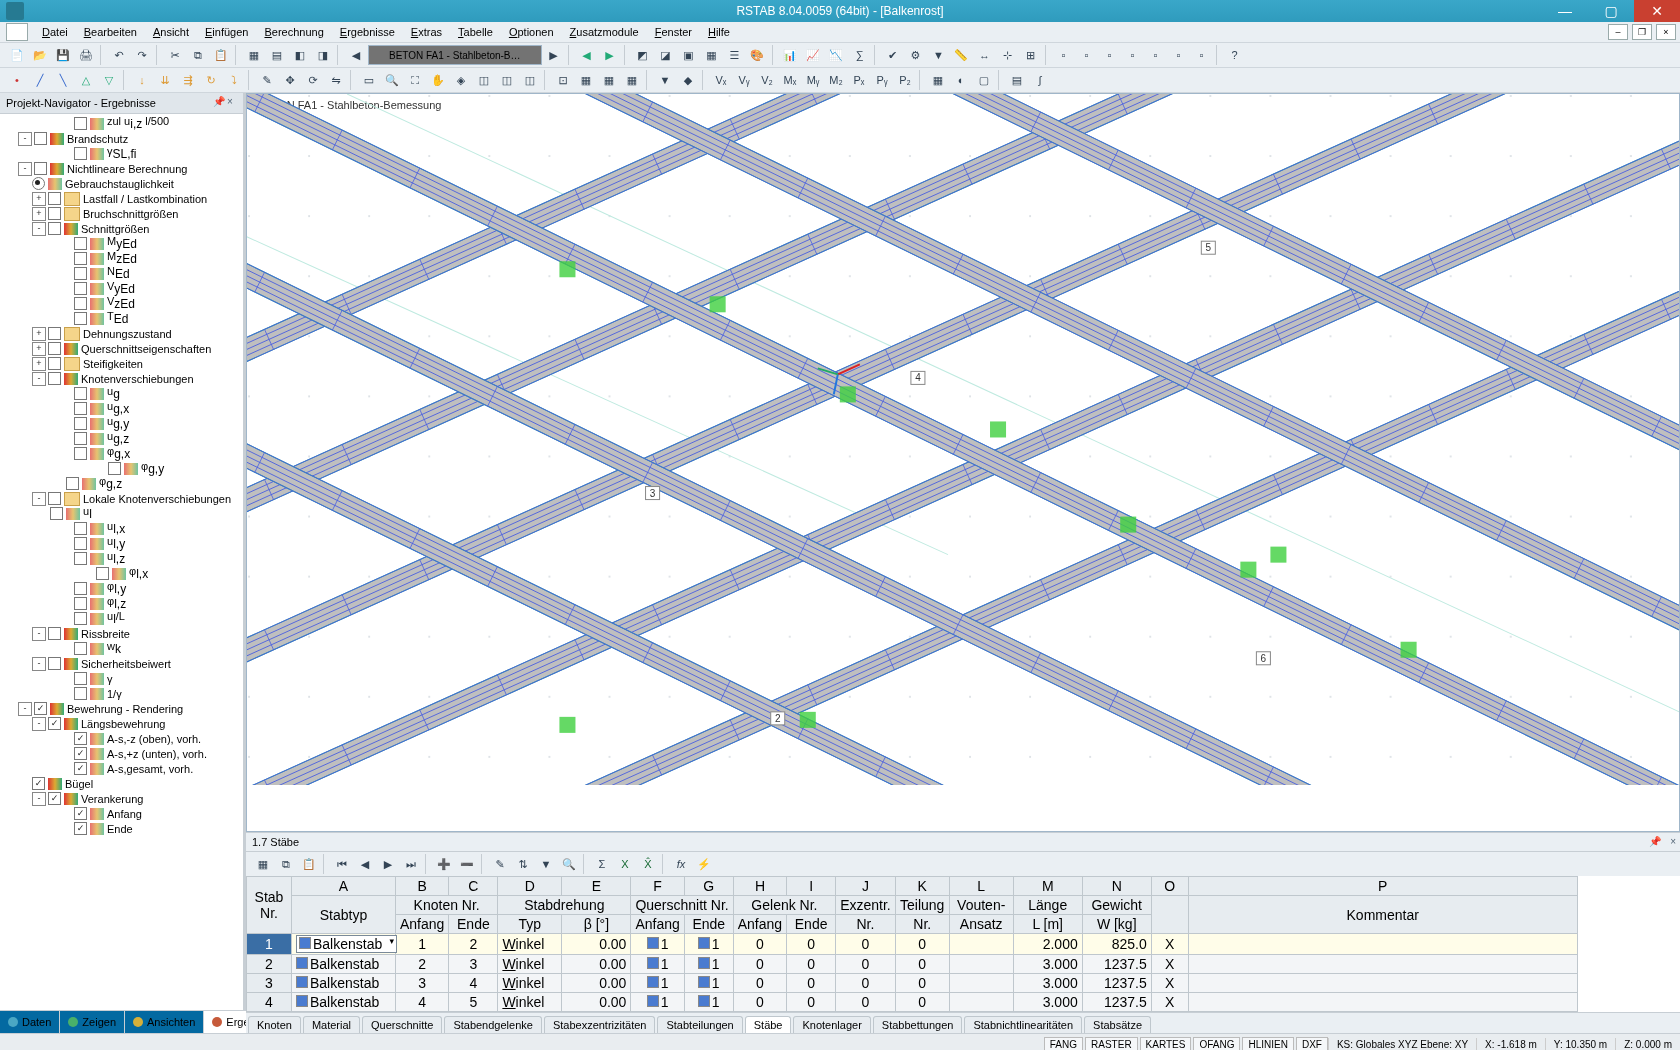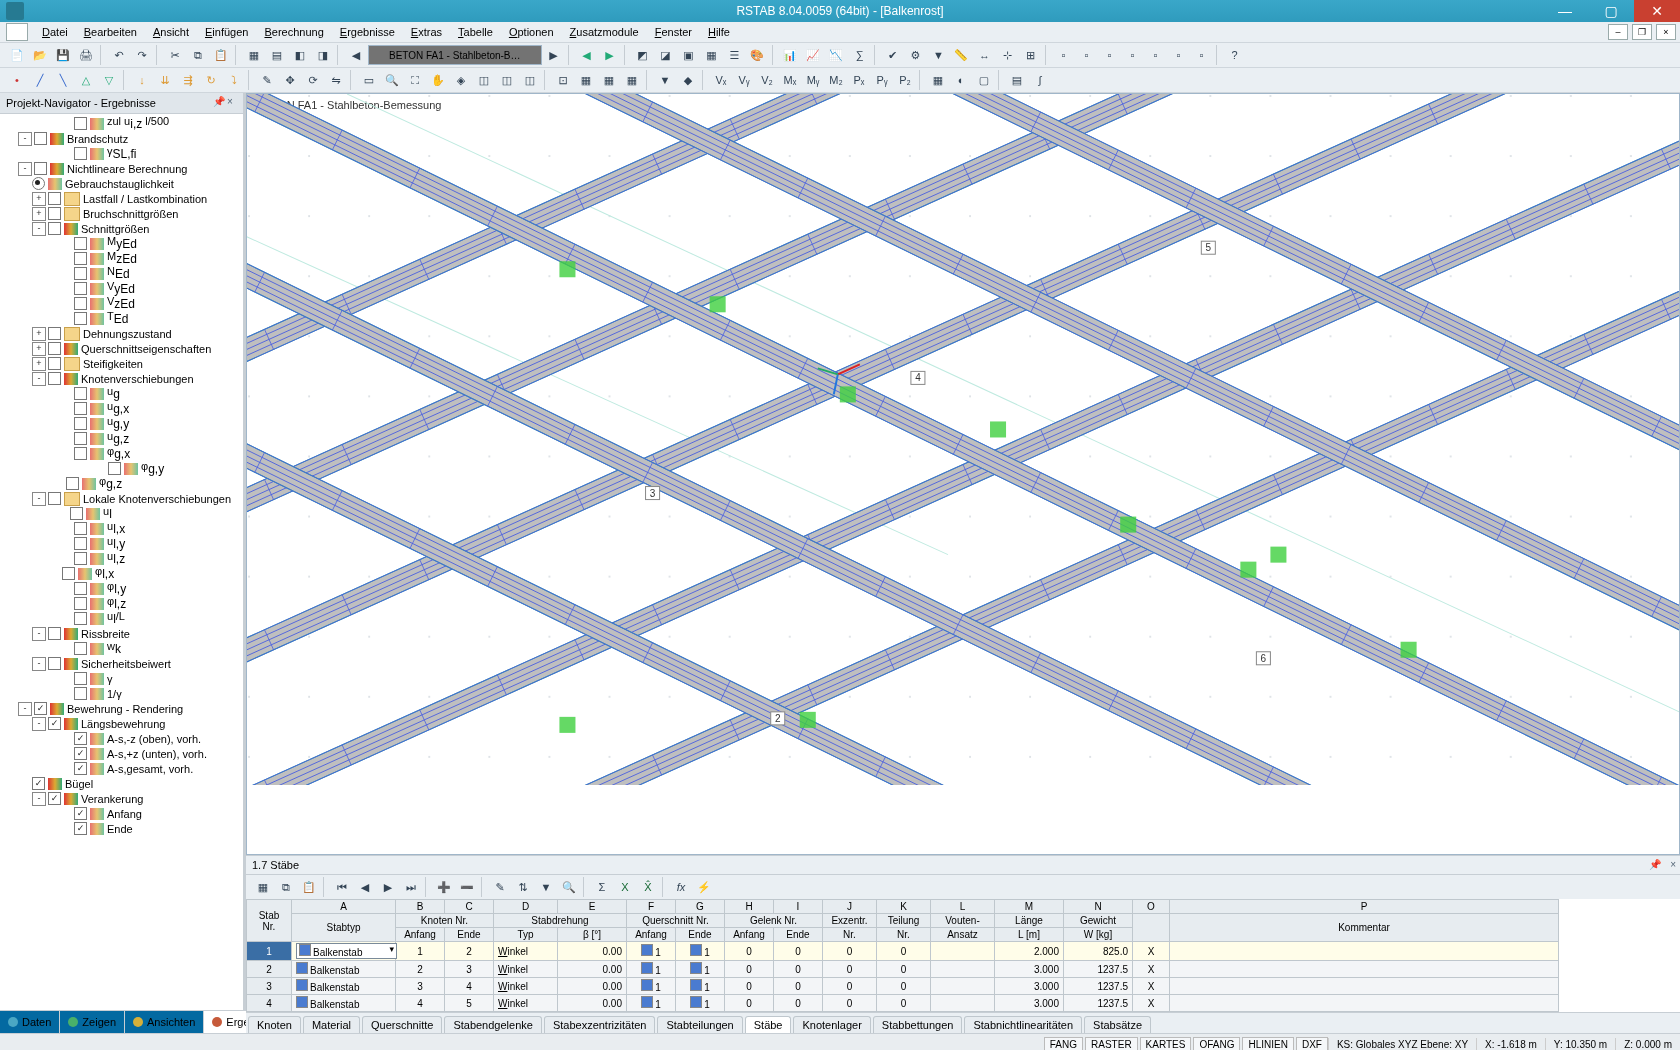--- a/index.html
+++ b/index.html
@@ -39,21 +39,21 @@
   .nav-tab .dot{width:10px;height:10px;border-radius:50%}
   .right-col{flex:1;display:flex;flex-direction:column}
   .viewport{flex:1;position:relative;background:#fff;border:1px solid #a0b6c9;overflow:hidden}
   .vp-label{position:absolute;left:8px;top:4px;font-size:11px;color:#333;background:rgba(255,255,255,.7);padding:1px 2px}
   .vp-svg{position:absolute;inset:0}
   .table-bar{height:18px;background:#eaeff3;border-top:1px solid #c7ced4;display:flex;align-items:center;padding-left:6px;font-size:11px;position:relative}
   .table-bar .pin{position:absolute;right:18px;top:3px;font-size:10px;color:#567}
   .table-bar .x{position:absolute;right:4px;top:3px;font-size:10px;color:#567}
   .table-tools{height:24px;background:#eaeff3;display:flex;align-items:center;gap:1px;padding:0 6px;border-top:1px solid #c7ced4}
   .table-wrap{overflow:auto;background:#fff}
-  table.data{border-collapse:collapse;font-size:10px}
+  table.data{border-collapse:collapse;font-size:14px}
   table.data th,table.data td{border:1px solid #bfc7cd;padding:1px 4px;text-align:center;background:#f3f5f7}
   table.data th{background:#e7ecf0;font-weight:normal}
   table.data tr.r0 td{background:#fffde9}
   table.data td.rowhead{background:#e7ecf0}
   table.data tr.r0 td.rowhead{background:#3a6ea5;color:#fff}
   .cellbox{display:inline-block;width:10px;height:10px;border:1px solid #888;background:#4a7bd0;margin-right:2px}
   .dd{display:inline-block;width:100%;text-align:left;background:#fff;border:1px solid #7a8a99;padding:0 2px;position:relative}
   .dd::after{content:"▾";position:absolute;right:2px;top:0;font-size:9px}
   .bottom-tabs{height:20px;background:#eaeff3;display:flex;align-items:flex-end;border-top:1px solid #c7ced4}
   .btab{padding:2px 8px;border:1px solid #bfc7cd;border-bottom:none;margin-left:2px;background:#e7ecf0;border-radius:3px 3px 0 0;font-size:11px}
@@ -354,21 +354,21 @@
           <span class="cb "></span>
           <span class="tico flag" style="opacity:.7"></span>
           <span>φ<sub>g,z</sub></span>
         </div>
         <div class="tnode" style="padding-left: 32px;">
           <span class="tw">-</span>
           <span class="cb "></span>
           <span class="tico folder"></span>
           <span>Lokale Knotenverschiebungen</span>
         </div>
-        <div class="tnode" style="padding-left: 56px;">
+        <div class="tnode" style="padding-left: 36px;">
           <span style="display:inline-block;width:14px"></span>
           <span class="cb "></span>
           <span class="tico flag" style="opacity:.7"></span>
           <span>u<sub>l</sub></span>
         </div>
         <div class="tnode" style="padding-left: 60px;">
           <span style="display:inline-block;width:14px"></span>
           <span class="cb "></span>
           <span class="tico flag" style="opacity:.7"></span>
           <span>u<sub>l,x</sub></span>
@@ -378,21 +378,21 @@
           <span class="cb "></span>
           <span class="tico flag" style="opacity:.7"></span>
           <span>u<sub>l,y</sub></span>
         </div>
         <div class="tnode" style="padding-left: 60px;">
           <span style="display:inline-block;width:14px"></span>
           <span class="cb "></span>
           <span class="tico flag" style="opacity:.7"></span>
           <span>u<sub>l,z</sub></span>
         </div>
-        <div class="tnode" style="padding-left: 48px;">
+        <div class="tnode" style="padding-left: 82px;">
           <span style="display:inline-block;width:14px"></span>
           <span class="cb "></span>
           <span class="tico flag" style="opacity:.7"></span>
           <span>φ<sub>l,x</sub></span>
         </div>
         <div class="tnode" style="padding-left: 60px;">
           <span style="display:inline-block;width:14px"></span>
           <span class="cb "></span>
           <span class="tico flag" style="opacity:.7"></span>
           <span>φ<sub>l,y</sub></span>

